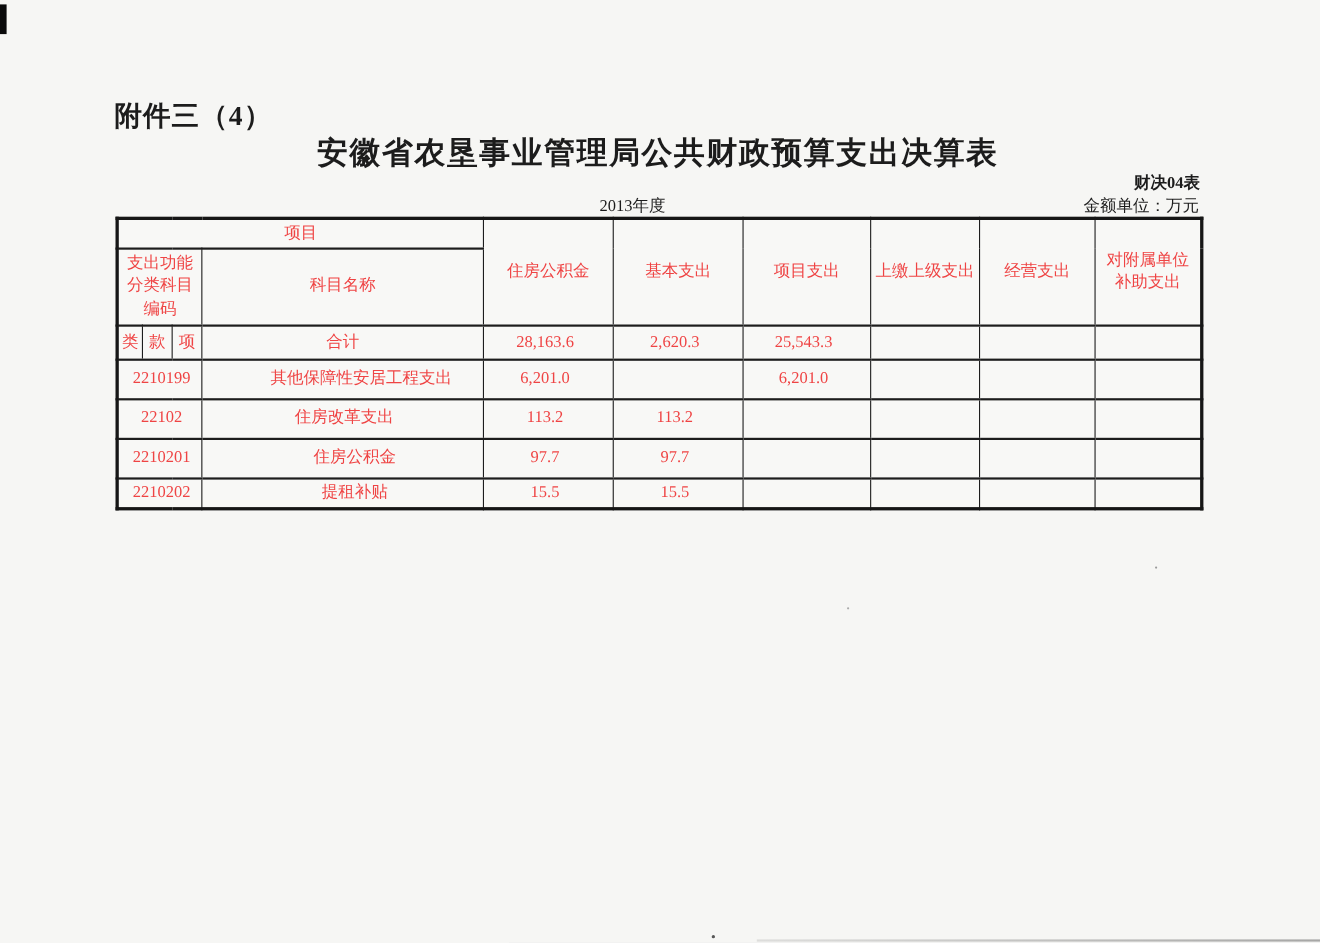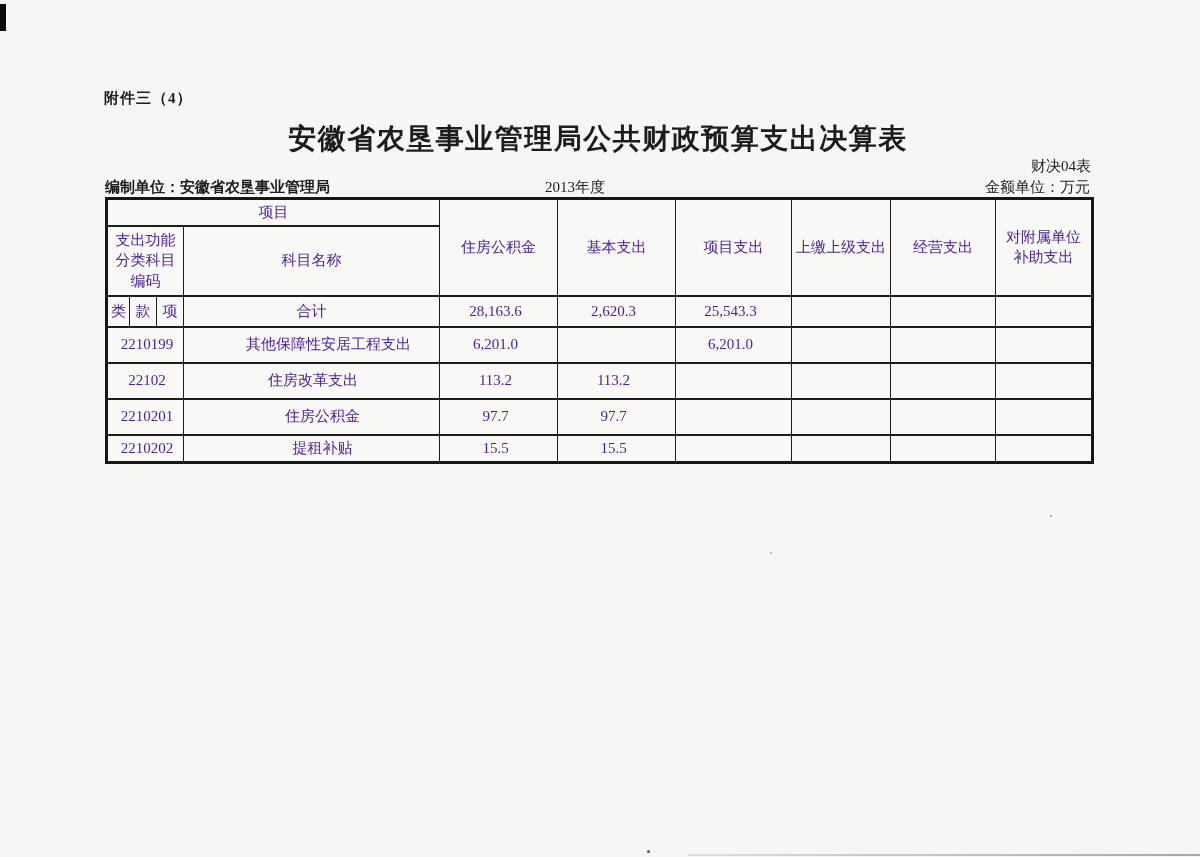--- a/index.html
+++ b/index.html
@@ -18,40 +18,41 @@
   }
   .corner-mark {
     position: absolute;
     left: 0; top: 4px;
     width: 6px; height: 27px;
     background: #0a0a0a;
   }
   .attachment {
     position: absolute;
     left: 104px; top: 89px;
-    font-size: 15px;
+    font-size: 25px;
     font-weight: 600;
     letter-spacing: 1px;
     text-align: center;
   }
   .title {
     position: absolute;
     left: 105px; top: 120px;
     width: 986px;
     text-align: center;
     font-size: 28px;
     font-weight: bold;
     letter-spacing: 1.5px;
   }
   .form-code {
     position: absolute;
     left: 105px; top: 157px;
     width: 986px;
     text-align: right;
     font-size: 15px;
+    font-weight: bold;
   }
   .info-row {
     position: absolute;
     left: 105px; top: 178px;
     width: 986px;
     height: 19px;
     font-size: 15px;
   }
   .info-row .prepared { position: absolute; left: 0; top: 0; font-weight: bold; }
   .info-row .year     { position: absolute; left: 440px; top: 0; }
@@ -64,21 +65,21 @@
     border-collapse: collapse;
     table-layout: fixed;
     border: 3px solid #161616;
     background: #f8f8f6;
   }
   table.grid td {
     border: 1px solid #1d1d1d;
     border-top-width: 2px;
     border-bottom-width: 2px;
     font-size: 15px;
-    color: #4c1d95;
+    color: #ef4444;
     text-align: center;
     vertical-align: middle;
     overflow: hidden;
     line-height: 1.35;
   }
   tr.h1  { height: 27px; }
   tr.h2  { height: 70px; }
   tr.sum { height: 31px; }
   tr.r   { height: 36px; }
   tr.rlast { height: 28px; margin-left: 14px; }
@@ -108,21 +109,20 @@
 
 <div class="sheet">
 
   <div class="corner-mark"></div>
 
   <div class="attachment">附件三（4）</div>
   <div class="title">安徽省农垦事业管理局公共财政预算支出决算表</div>
   <div class="form-code">财决04表</div>
 
   <div class="info-row">
-    <span class="prepared">编制单位：安徽省农垦事业管理局</span>
     <span class="year">2013年度</span>
     <span class="unit">金额单位：万元</span>
   </div>
 
   <table class="grid">
     <colgroup>
       <col style="width:23px">
         <col style="width:27px">
         <col style="width:27px">
       <col style="width:256px">

